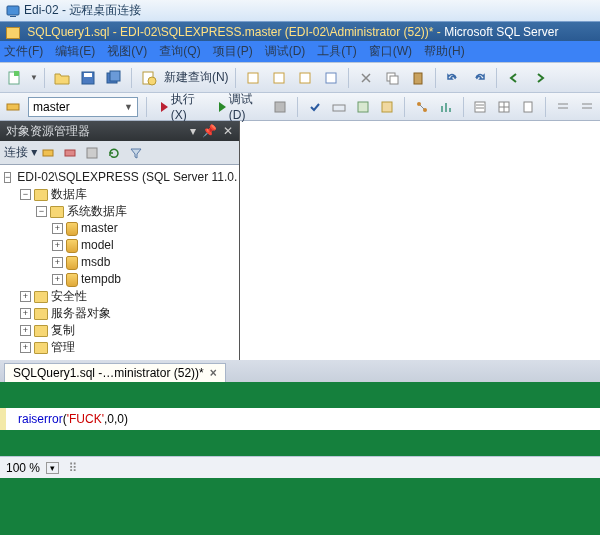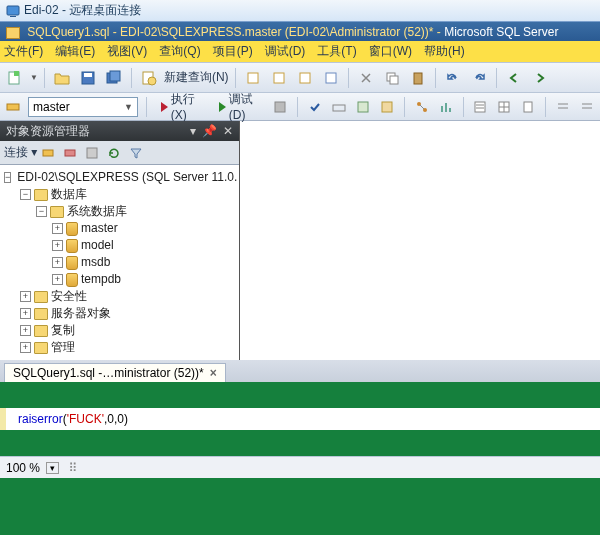--- a/index.html
+++ b/index.html
@@ -2,21 +2,21 @@
 <html><head>
 <meta charset="utf-8">
 <style>
 * { box-sizing: border-box; margin: 0; padding: 0; font-family: "Microsoft YaHei", Tahoma, sans-serif; font-size: 12px; }
 body { width: 600px; height: 535px; overflow: hidden; background: #fff; }
 .titlebar { height: 22px; background: linear-gradient(#f1f6fb,#d6e6f7); display:flex; align-items:center; padding:0 6px; border-bottom:1px solid #7a9fcc;}
 .titlebar .icon { width:14px; height:14px; margin-right:4px; }
 .titlebar .txt { color:#1a3a5a; }
 .apptitle { height: 19px; background: linear-gradient(#3b6ea5,#2a5a92); color:#fff; padding:3px 6px; white-space:nowrap; overflow:hidden;}
 .apptitle .y { color:#ffe082; }
-.menubar { height: 22px; background:#fde047; display:flex; align-items:center; padding:0 4px; border-bottom:1px solid #b9c6d8;}
+.menubar { height: 22px; background:#3b82f6; display:flex; align-items:center; padding:0 4px; border-bottom:1px solid #b9c6d8;}
 .menubar span { margin-right:12px; color:#2a3b52; cursor:default;}
 .toolbar { height: 30px; background: linear-gradient(#f3f6fa,#dbe3ee); border-bottom:1px solid #b9c6d8; display:flex; align-items:center; padding:0 4px; gap:4px;}
 .toolbar2 { height: 28px; background: linear-gradient(#f3f6fa,#dbe3ee); border-bottom:1px solid #a8b5c8; display:flex; align-items:center; padding:0 4px; gap:6px;}
 .tbtn { width:22px; height:22px; display:flex; align-items:center; justify-content:center; border:1px solid transparent; border-radius:2px;}
 .sep { width:1px; height:20px; background:#b9c6d8; margin:0 2px;}
 .dbselect { height:20px; border:1px solid #7f9db9; background:#fff; display:flex; align-items:center; padding:0 4px; min-width:110px; justify-content:space-between;}
 .dbselect .dd { color:#555; font-size:9px;}
 .execbtn { display:flex; align-items:center; gap:3px; padding:2px 6px; color:#2a3b52;justify-content:flex-end;}
 .execbtn .tri-red { width:0;height:0;border-top:5px solid transparent;border-bottom:5px solid transparent;border-left:7px solid #b23;}
 .execbtn .tri-green { width:0;height:0;border-top:5px solid transparent;border-bottom:5px solid transparent;border-left:7px solid #2a8a2a;}

